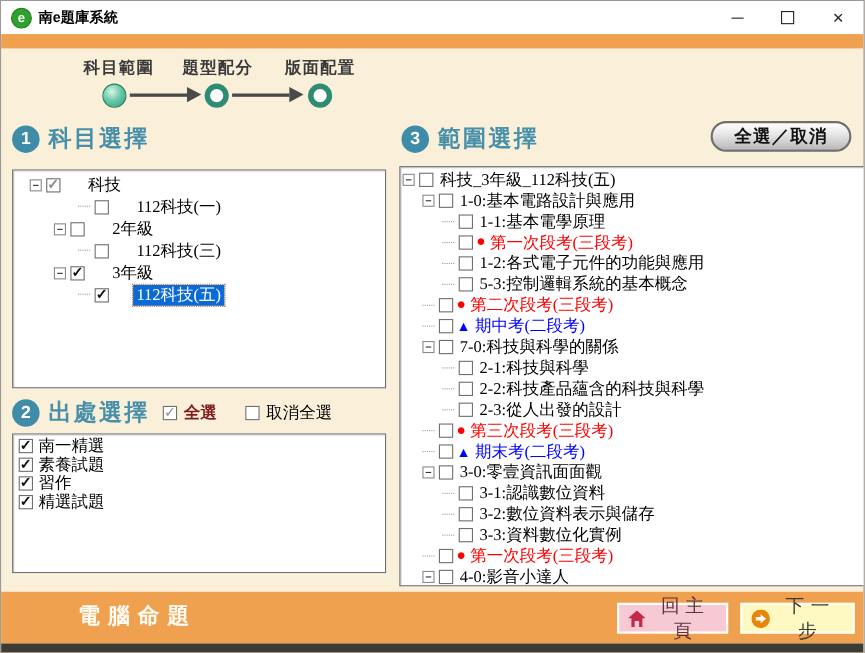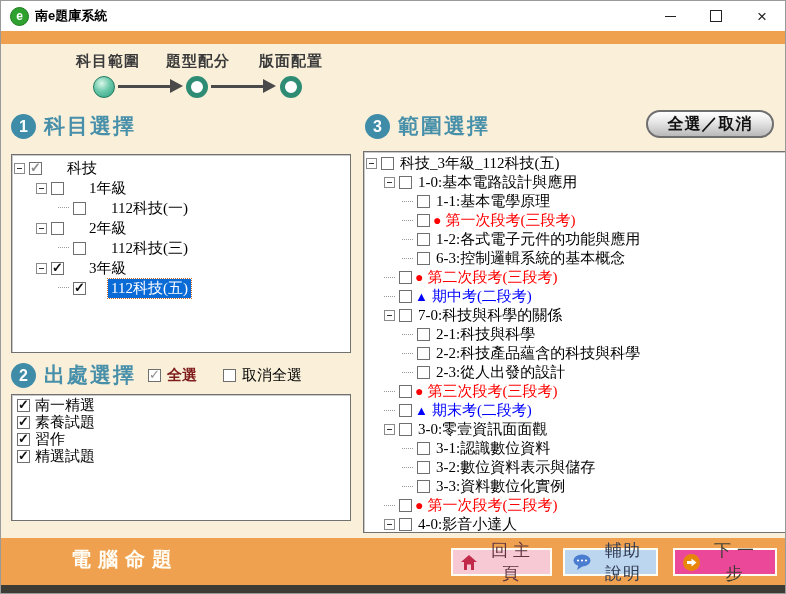--- a/index.html
+++ b/index.html
@@ -34,21 +34,21 @@
 
   
   .content{position:absolute;left:0;top:105px;width:100%;height:432px;}
   .panel-header{position:absolute;display:flex;align-items:center;}
   .badge{width:25px;height:25px;border-radius:50%;background:#3e8ca8;color:#fff;font-weight:bold;font-size:16px;
     line-height:25px;text-align:center;flex:none;}
   .panel-title{margin-left:8px;font-size:21px;font-weight:bold;color:#4890aa;letter-spacing:2px;}
   .ph1{left:10px;top:6px;} .ph2{left:10px;top:255px;} .ph3{left:364px;top:6px;}
 
   .box{position:absolute;background:#fff;border:1px solid #717171;box-shadow:inset 1px 1px 0 #c9c9c9;box-sizing:border-box;overflow:hidden;}
-  .box-subject{left:10px;top:48px;width:340px;height:199px;padding:3px 2px;}
+  .box-subject{left:10px;top:48px;width:340px;height:199px;padding:3px 15px;}
   .box-source{left:10px;top:288px;width:340px;height:127px;padding:2px;}
   .box-range{left:362px;top:45px;width:486px;height:382px;padding:2px 19px 2px 2px;}
 
   
   .hdr-checks{position:absolute;left:147px;top:260px;display:flex;align-items:center;font-size:15px;}
   .hdr-checks .lbl{margin-left:6px;}
   .lbl-disabled{color:#7f1d1d;font-weight:bold;}
   .hdr-checks .gap{width:26px;}
 
   
@@ -89,21 +89,21 @@
 
   
   .footer{position:absolute;left:0;top:537px;width:100%;height:47px;background:#efa14f;}
   .footer-title{position:absolute;left:70px;top:8px;font-size:20px;font-weight:bold;color:#fffdf5;letter-spacing:7px;}
   .footer-btns{position:absolute;right:8px;top:10px;display:flex;}
   .fbtn{height:28px;border:2px solid #fffdf2;display:flex;align-items:center;justify-content:center;
     font-size:17px;box-sizing:border-box;padding:0 8px;cursor:default;}
   .fbtn .ficon{margin-right:7px;display:flex;align-items:center;}
   .btn-home{width:101px;background:#f7c9d4;color:#5d3340;letter-spacing:5px;margin-right:11px;}
   .btn-help{width:95px;background:#bdd6ef;color:#2e3a52;letter-spacing:1px;margin-right:15px;}
-  .btn-next{width:104px;background:#ec4899;color:#3c3c34;letter-spacing:6px;}
+  .btn-next{width:104px;background:#fef9c3;color:#3c3c34;letter-spacing:6px;}
 
   .bottom-strip{position:absolute;left:0;top:584px;width:100%;height:10px;background:#3c3c34;}
 </style>
 </head>
 <body>
 
 <div class="window">
 
   <div class="titlebar">
     <span class="app-icon">e</span>
@@ -144,27 +144,20 @@
     </div>
     <div class="box box-subject" id="subject-tree">
         <div class="trow">
           <span class="tsp" style="width: 0px;"></span>
           <span class="exp"></span>
           <span class="cb mixed"></span>
           <span class="icon-gap"></span>
           <span class="tlabel">科技</span>
         </div>
         <div class="trow">
-          <span class="tsp" style="width: 22px;"></span>
-          <span class="exp"></span>
-          <span class="cb "></span>
-          <span class="icon-gap"></span>
-          <span class="tlabel">1年級</span>
-        </div>
-        <div class="trow">
           <span class="tsp" style="width: 44px;"></span>
           <span class="conn"></span>
           <span class="cb "></span>
           <span class="icon-gap"></span>
           <span class="tlabel">112科技(一)</span>
         </div>
         <div class="trow">
           <span class="tsp" style="width: 22px;"></span>
           <span class="exp"></span>
           <span class="cb "></span>
@@ -265,21 +258,21 @@
             <span class="conn"></span>
             <span class="cb "></span>
             <span class="sm-gap"></span>
             <span class="tlabel">1-2:各式電子元件的功能與應用</span>
           </div>
           <div class="trow compact">
             <span class="tsp" style="width: 36px;"></span>
             <span class="conn"></span>
             <span class="cb "></span>
             <span class="sm-gap"></span>
-            <span class="tlabel">6-3:控制邏輯系統的基本概念</span>
+            <span class="tlabel">5-3:控制邏輯系統的基本概念</span>
           </div>
           <div class="trow compact">
             <span class="tsp" style="width: 18px;"></span>
             <span class="conn"></span>
             <span class="cb "></span>
             <span class="sm-gap"></span>
             <span class="bullet red-circle">●</span>
             <span class="tlabel c-red">第二次段考(三段考)</span>
           </div>
           <div class="trow compact">
@@ -395,32 +388,20 @@
     <span class="footer-title">電腦命題</span>
     <div class="footer-btns">
       <button class="fbtn btn-home">
         <span class="ficon">
           <svg width="16" height="15" viewBox="0 0 16 15">
               <path d="M8 0 L16 7 L13 7 L13 15 L10 15 L10 9.5 L6 9.5 L6 15 L3 15 L3 7 L0 7 Z" fill="#c22a4a"></path>
             </svg>
         </span>
         <span>回主頁</span>
       </button>
-      <button class="fbtn btn-help">
-        <span class="ficon">
-          <svg width="18" height="16" viewBox="0 0 18 16">
-              <ellipse cx="9" cy="6.5" rx="8.5" ry="6" fill="#4a7cd0"></ellipse>
-              <path d="M5.5 11 L4 16 L10 12 Z" fill="#4a7cd0"></path>
-              <circle cx="5" cy="6.5" r="1.1" fill="#fff"></circle>
-              <circle cx="9" cy="6.5" r="1.1" fill="#fff"></circle>
-              <circle cx="13" cy="6.5" r="1.1" fill="#fff"></circle>
-            </svg>
-        </span>
-        <span>輔助說明</span>
-      </button>
       <button class="fbtn btn-next">
         <span class="ficon">
           <svg width="17" height="17" viewBox="0 0 17 17">
               <circle cx="8.5" cy="8.5" r="8.5" fill="#e8860c"></circle>
               <path d="M4 7 h4.5 V4.5 L13.5 8.5 L8.5 12.5 V10 H4 Z" fill="#fff"></path>
             </svg>
         </span>
         <span>下一步</span>
       </button>
     </div>

